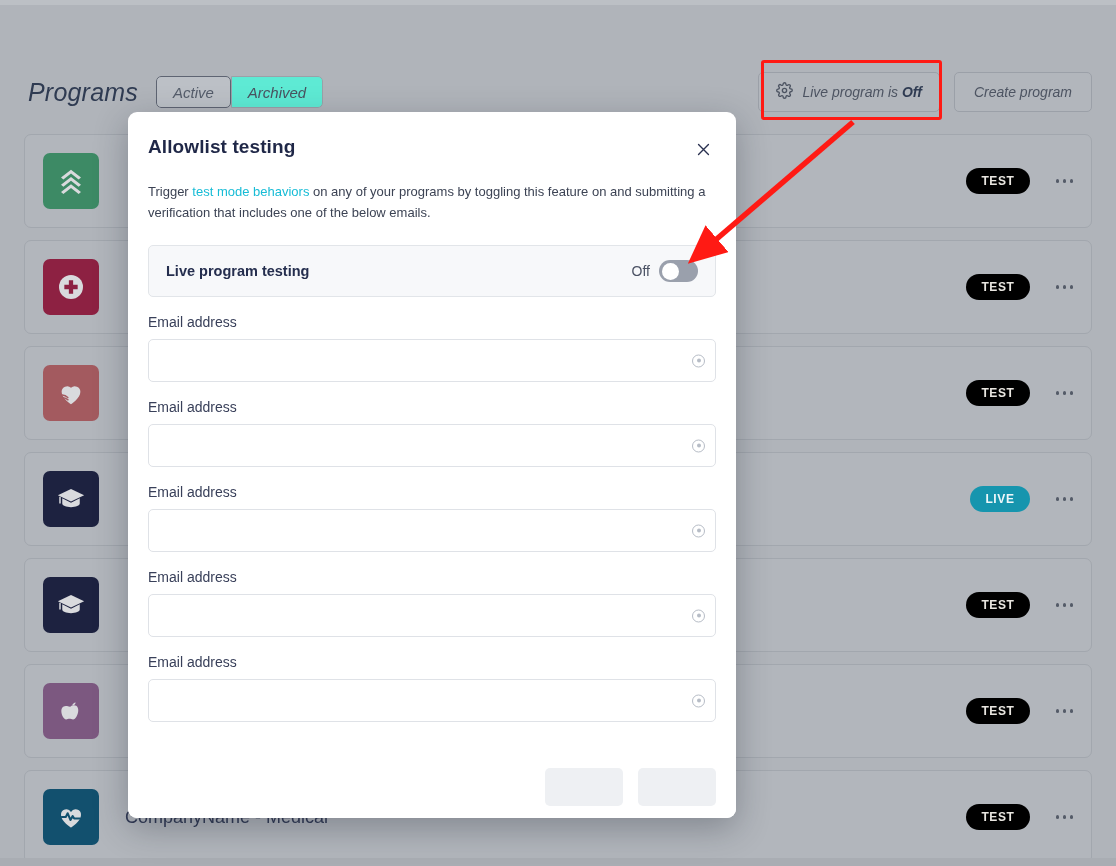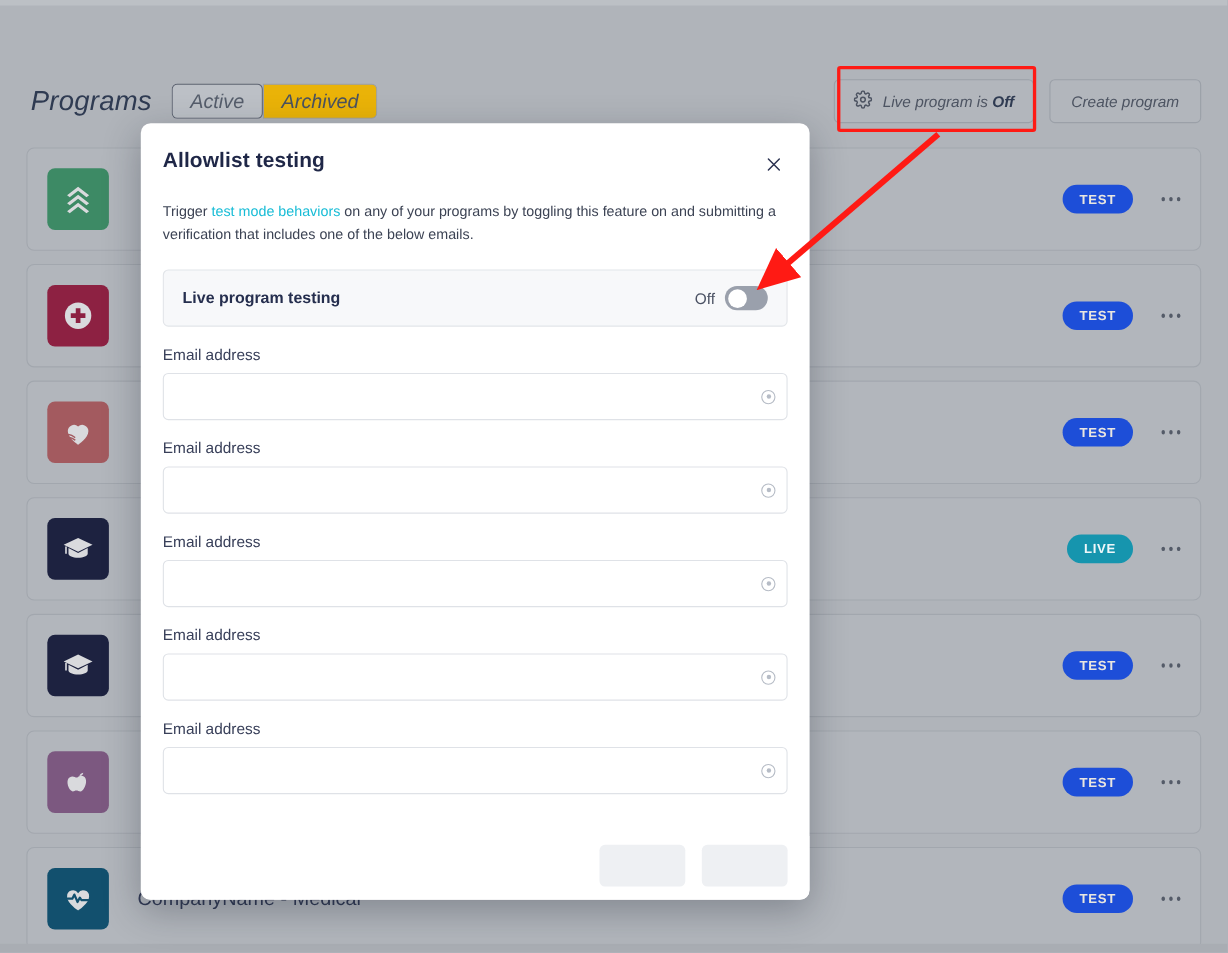--- a/index.html
+++ b/index.html
@@ -21,26 +21,26 @@
   .page-header {
     position:absolute; left:28px; top:70px; right:24px; height:44px;
     display:flex; align-items:center;font-style:italic;
   }
   .page-title {
     font-size: 25px; color:#2f3b52; font-weight:400; letter-spacing:.2px;
     margin-right: 18px;
   }
   .segmented { display:flex; align-items:stretch; height:32px; border-radius:5px; overflow:hidden; }
   .seg-btn {
-    font-size: 18px; color:#555d6b; padding: 0 16px;
+    font-size: 15px; color:#555d6b; padding: 0 16px;
     display:flex; align-items:center; justify-content:center;
     background:#b4b8be; border:1px solid #9ba0a8; cursor:pointer;
   }
   .seg-btn.first { border-radius:5px 0 0 5px; border-right:none; }
-  .seg-btn.last  { border-radius:0 5px 5px 0; background:#eab308; border-color:#9ba0a8; color:#4a5260;}
+  .seg-btn.last  { border-radius:0 5px 5px 0; background:#5eead4; border-color:#9ba0a8; color:#4a5260;}
   .seg-btn.active { background:#bcc0c6; border:1.6px solid #5e6472; border-radius:5px; }
 
   .header-right { margin-left:auto; display:flex; align-items:center; gap:14px; }
   .live-testing-btn {
     height:40px; display:flex; align-items:center; gap:9px;
     padding: 0 17px; border-radius:5px; border:1px solid #9ba0a8;
     background:#b2b6bc; font-size:14px; color:#4d5462; cursor:pointer;
   }
   .live-testing-btn b { color:#2f3b52; font-weight:700; }
   .create-btn {
@@ -61,21 +61,21 @@
     color:#d9dadd;
   }
   .card-name {
     margin-left:26px; font-size:18px; color:#2b3450; white-space:nowrap; opacity:.95;
   }
   .card-right { margin-left:auto; display:flex; align-items:center; gap:26px; }
   .badge {
     font-size:12px; font-weight:700; letter-spacing:.6px; color:#e9e6e0;
     padding:6px 15px; border-radius:14px;
   }
-  .badge.test { background:#1d4ed8; }
+  .badge.test { background:#000000; }
   .badge.live { background:#1695ae; color:#eef7f9; }
   .dots { display:flex; gap:3.5px; cursor:pointer; }
   .dots i { width:3.5px; height:3.5px; border-radius:50%; background:#545b68; display:block; }
 
   
   .modal {
     position:absolute; left:128px; top:112px; width:608px; height:706px;
     background:#ffffff; border-radius:9px;
     box-shadow: 0 10px 34px rgba(20,25,40,.30);
     overflow:hidden; z-index:30;

